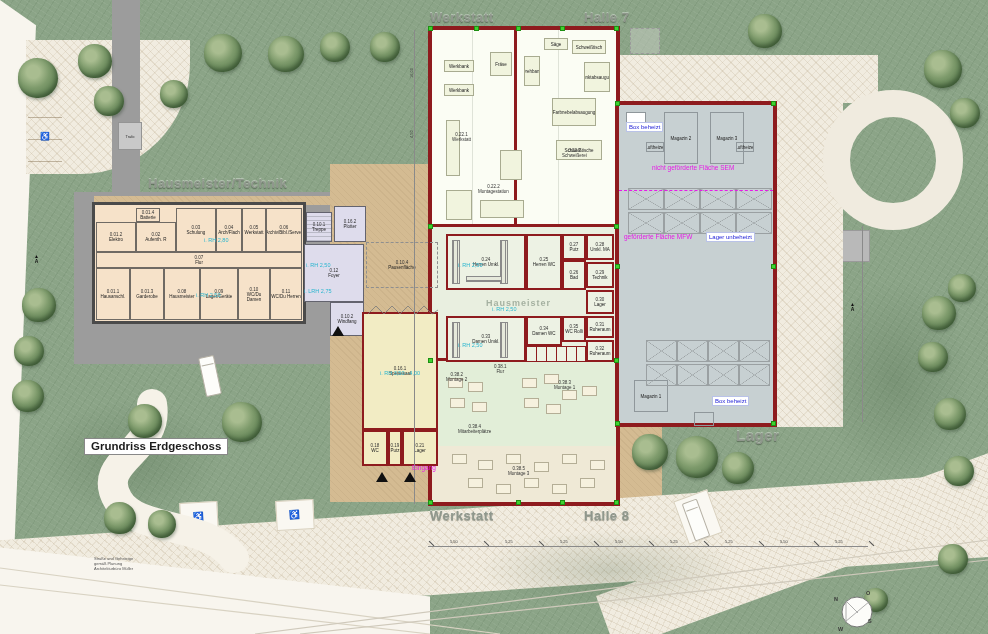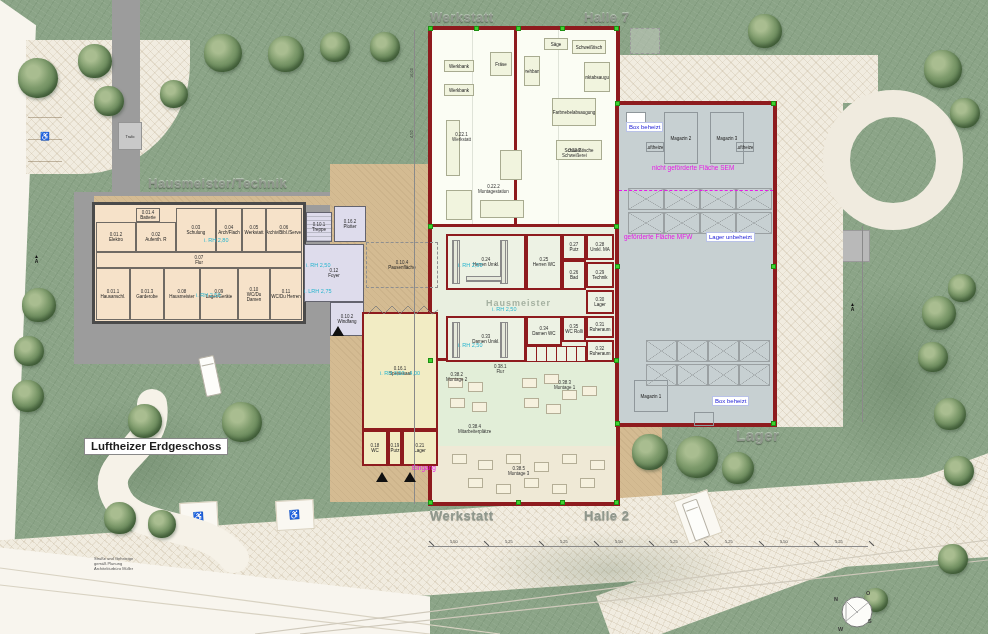--- a/index.html
+++ b/index.html
@@ -148,24 +148,24 @@
   <div class="dim" style="left:428px;top:546px;width:440px;height:1px;"></div>
   <div class="dim" style="left:414px;top:30px;width:1px;height:474px;"></div>
   <div class="dim" style="left:862px;top:226px;width:1px;height:196px;"></div>
   <div class="dimval rot" style="left:409px;top:78px;">16,00</div>
   <div class="dimval rot" style="left:409px;top:138px;">4,50</div>
 
   <div class="arealabel" style="left:430px;top:10px;">Werkstatt</div>
   <div class="arealabel" style="left:584px;top:10px;">Halle 7</div>
   <div class="arealabel" style="left:148px;top:176px;">Hausmeister/Technik</div>
   <div class="arealabel" style="left:430px;top:508px;">Werkstatt</div>
-  <div class="arealabel" style="left:584px;top:508px;">Halle 2</div>
+  <div class="arealabel" style="left:584px;top:508px;">Halle 8</div>
   <div class="arealabel big" style="left:736px;top:427px;">Lager</div>
 
-  <div class="titlebox" style="left:84px;top:438px;">Luftheizer Erdgeschoss</div>
+  <div class="titlebox" style="left:84px;top:438px;">Grundriss Erdgeschoss</div>
   <div class="notes" style="left:94px;top:556px;width:100px;">
     <div>Straße und Gehsteige</div>
     <div>gemäß Planung</div>
     <div>Architekturbüro Müller</div>
   </div>
 
   <svg class="layer" id="svg-over" width="988" height="634" viewBox="0 0 988 634">
     <polyline points="368,314 376,306 384,314 392,306 400,314 408,306 416,314 424,306 432,314 438,310" fill="none" stroke="#7a7a7a" stroke-width="0.8"></polyline>
     <g>
       <circle cx="857" cy="612" r="15" fill="#fcfcf9" stroke="#777" stroke-width="1"></circle>

